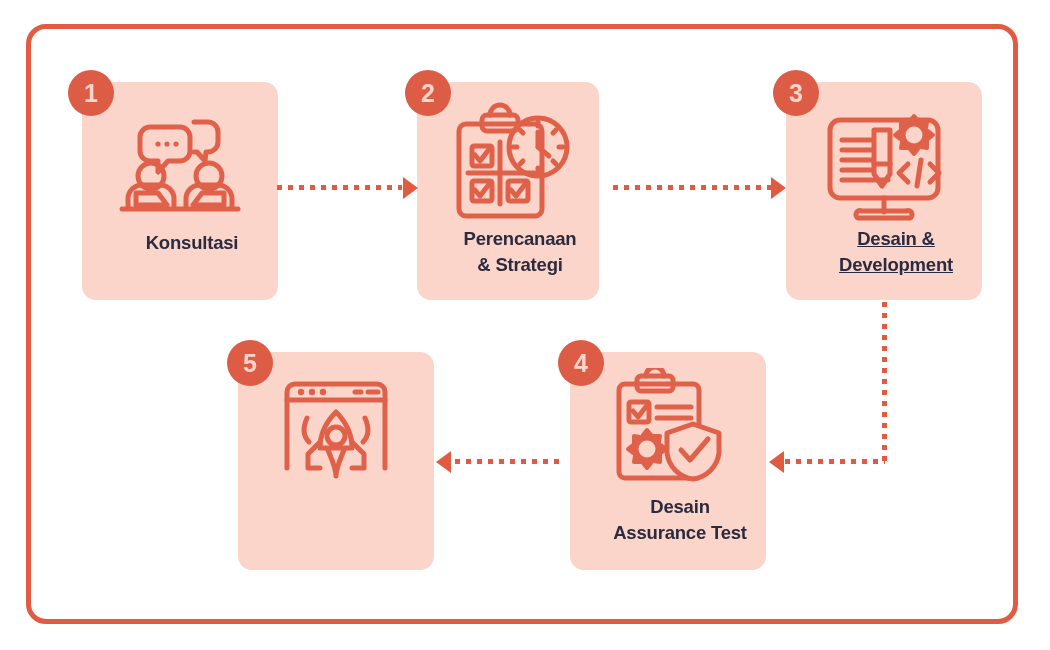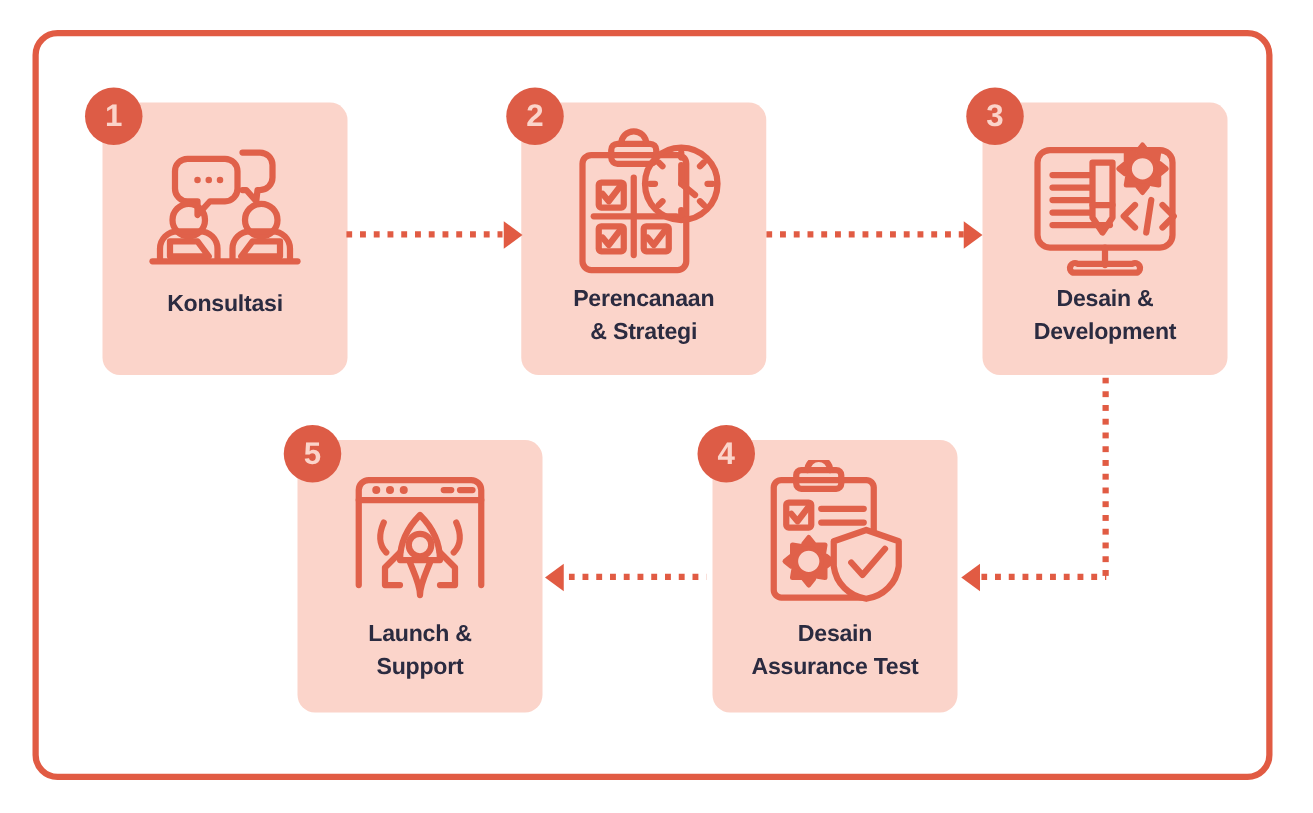--- a/index.html
+++ b/index.html
@@ -55,20 +55,21 @@
     position: absolute;
     left: 0;
     width: 100%;
     text-align: center;
     color: #2b2b40;
     font-weight: bold;
     font-size: 18.5px;
     line-height: 1.42;
     letter-spacing: -0.2px;
     white-space: pre-line;
+    padding-left: 12px;
   }
 
   
   .badge {
     position: absolute;
     width: 46px;
     height: 46px;
     border-radius: 50%;
     background: #dd5c46;
     color: #fbd4ca;
@@ -144,21 +145,21 @@
         <path d="M110 101 v-12 h-22 l-9 12 z"></path>
 
         <path d="M8 105 h116"></path>
       </svg>
     </div>
 
     <div class="card-label" style="top:148px;">Konsultasi</div>
   </div>
   <div class="badge" style="left:68px; top:70px;">1</div>
 
-  <div class="card" style="left:417px; top:82px; width:196px; height:218px;">
+  <div class="card" style="left:417px; top:82px; width:182px; height:218px;">
 
     <div class="card-icon" style="top:20px; width:132px; height:122px;">
       <svg viewBox="0 0 132 122" width="132" height="122" fill="none" stroke="#e0614a" stroke-width="5" stroke-linecap="round" stroke-linejoin="round">
 
         <rect x="17" y="22" width="83" height="92" rx="7"></rect>
 
         <rect x="40" y="13" width="36" height="16" rx="5"></rect>
         <path d="M48 13 a10 10 0 0 1 20 0"></path>
 
         <path d="M58 40 v62"></path>
@@ -206,21 +207,21 @@
                  M77 33 l5 -4 0 4 0 4 z M115 33 l-5 -4 0 4 0 4 z
                  M83 20 l6 1 -3 3 -3 3 z M109 46 l-6 -1 3 -3 3 -3 z
                  M109 20 l-1 6 -3 -3 -3 -3 z M83 46 l1 -6 3 3 3 3 z" fill="#e0614a" stroke="#e0614a" stroke-width="4"></path>
 
         <path d="M90 62 l-9 9 9 9"></path>
         <path d="M112 62 l9 9 -9 9"></path>
         <path d="M103 58 l-4 26"></path>
       </svg>
     </div>
 
-    <div class="card-label" style="top:144px;">Desain &amp;
+    <div class="card-label" style="top:144px;text-decoration:underline;">Desain &amp;
 Development</div>
   </div>
   <div class="badge" style="left:773px; top:70px;">3</div>
 
   <div class="card" style="left:570px; top:352px; width:196px; height:218px;">
 
     <div class="card-icon" style="top:16px; width:122px; height:118px;">
       <svg viewBox="0 0 122 118" width="122" height="118" fill="none" stroke="#e0614a" stroke-width="5" stroke-linecap="round" stroke-linejoin="round">
 
         <rect x="12" y="16" width="80" height="94" rx="6"></rect>
@@ -266,22 +267,20 @@
         <path d="M45 74 l-12 12 v14 h12"></path>
         <path d="M77 74 l12 12 v14 h-12"></path>
 
         <path d="M53 82 c4 10 8 18 8 26 c0 -8 4 -16 8 -26"></path>
 
         <path d="M32 50 c-4 9 -4 18 2 24"></path>
         <path d="M90 50 c4 9 4 18 -2 24"></path>
       </svg>
     </div>
 
-    <div class="card-label" style="top:142px;">Launch &amp;
-Support</div>
   </div>
   <div class="badge" style="left:227px; top:340px;">5</div>
 
   <div class="dotline-h" style="left:277px; top:185px; width:125px;"></div>
   <div class="arrowhead right" style="left:403px; top:177px;"></div>
 
   <div class="dotline-h" style="left:613px; top:185px; width:158px;"></div>
   <div class="arrowhead right" style="left:771px; top:177px;"></div>
 
   <div class="dotline-v" style="left:882px; top:302px; height:160px;"></div>

